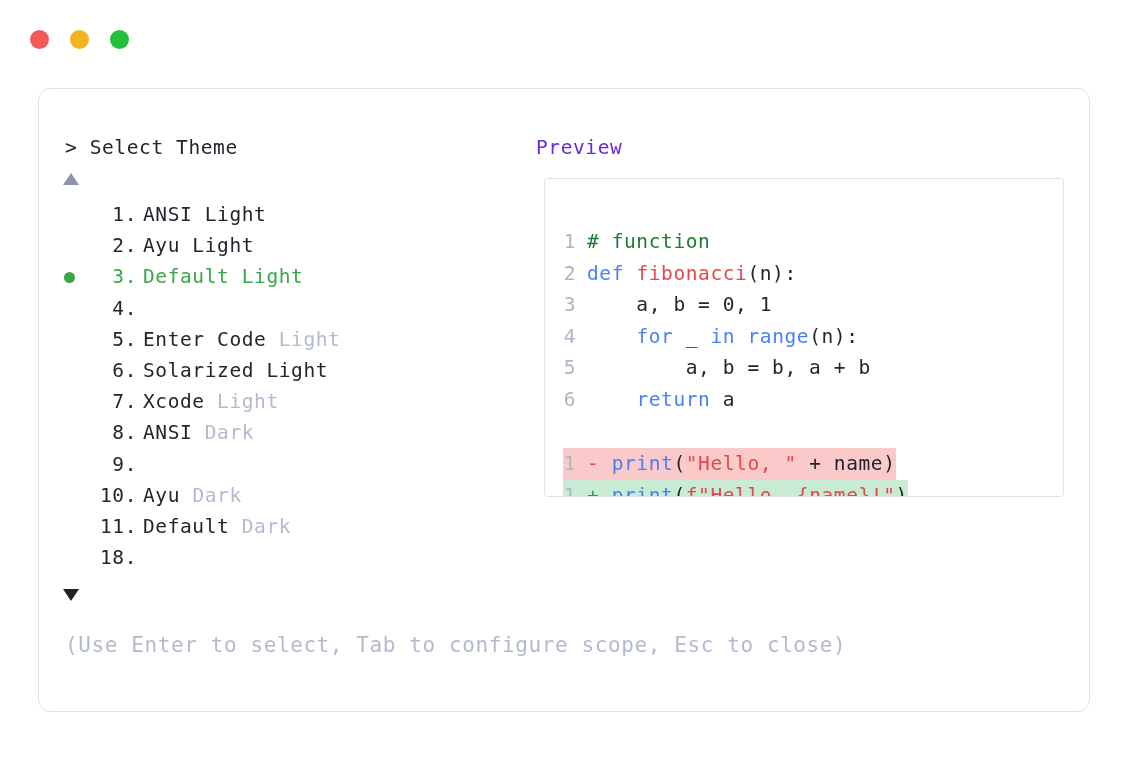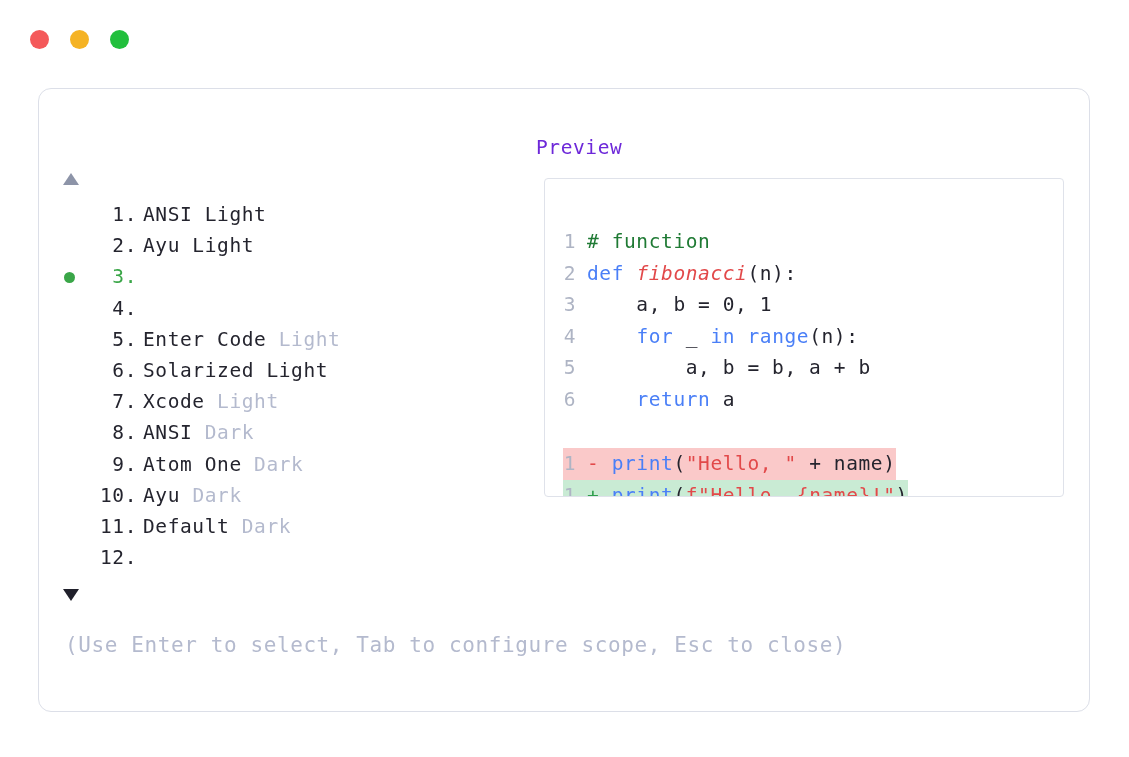--- a/index.html
+++ b/index.html
@@ -164,21 +164,21 @@
   .ln {
     display: inline-block;
     width: 13px;
     text-align: right;
     color: #aeb4c4;
     margin-right: 11px;
   }
 
   .tok-comment  { color: #1f7a34; }
   .tok-keyword  { color: #4a7ff7; }
-  .tok-func     { color: #e2494a; font-style: italic; }
+  .tok-func     { color: #e2494a; }
   .tok-plain    { color: #24242e; }
   .tok-string   { color: #e2494a; }
   .tok-number   { color: #24242e; }
 
   .diff-block {
     position: absolute;
     left: 18px;
     top: 269px;
     font-size: 19.5px;
     line-height: 31.5px;
@@ -197,36 +197,37 @@
 <div id="app">
 
   <div class="titlebar">
     <span class="dot dot-close"></span>
     <span class="dot dot-min"></span>
     <span class="dot dot-max"></span>
   </div>
 
   <div class="card">
 
+    <div class="prompt"><span class="caret">&gt;</span> <span>Select Theme</span></div>
 
     <div class="scroll-up"></div>
 
     <ul class="theme-list">
         <li class="theme-row"><span class="row-index">1.</span><span class="row-label"><span>ANSI Light</span></span></li>
         <li class="theme-row"><span class="row-index">2.</span><span class="row-label"><span>Ayu Light</span></span></li>
-        <li class="theme-row selected"><span class="bullet"></span><span class="row-index">3.</span></li>
+        <li class="theme-row selected"><span class="bullet"></span><span class="row-index">3.</span><span class="row-label"><span>Default Light</span></span></li>
         <li class="theme-row"><span class="row-index">4.</span></li>
         <li class="theme-row"><span class="row-index">5.</span><span class="row-label"><span>Enter Code </span><span class="row-variant">Light</span></span></li>
         <li class="theme-row"><span class="row-index">6.</span><span class="row-label"><span>Solarized Light</span></span></li>
         <li class="theme-row"><span class="row-index">7.</span><span class="row-label"><span>Xcode </span><span class="row-variant">Light</span></span></li>
         <li class="theme-row"><span class="row-index">8.</span><span class="row-label"><span>ANSI </span><span class="row-variant">Dark</span></span></li>
-        <li class="theme-row"><span class="row-index">9.</span><span class="row-label"><span>Atom One </span><span class="row-variant">Dark</span></span></li>
+        <li class="theme-row"><span class="row-index">9.</span></li>
         <li class="theme-row"><span class="row-index">10.</span><span class="row-label"><span>Ayu </span><span class="row-variant">Dark</span></span></li>
         <li class="theme-row"><span class="row-index">11.</span><span class="row-label"><span>Default </span><span class="row-variant">Dark</span></span></li>
-        <li class="theme-row"><span class="row-index">12.</span></li>
+        <li class="theme-row"><span class="row-index">18.</span></li>
       </ul>
 
     <div class="scroll-down"></div>
 
     <div class="hint">(Use Enter to select, Tab to configure scope, Esc to close)</div>
 
     <div class="preview-title">Preview</div>
 
     <div class="preview-box">
       <div class="code"><div class="code-line"><span class="ln">1</span><span class="tok-comment"># function</span></div><div class="code-line"><span class="ln">2</span><span class="tok-keyword">def </span><span class="tok-func">fibonacci</span><span class="tok-plain">(n):</span></div><div class="code-line"><span class="ln">3</span><span class="tok-plain">    a, b = </span><span class="tok-number">0</span><span class="tok-plain">, </span><span class="tok-number">1</span></div><div class="code-line"><span class="ln">4</span><span class="tok-plain">    </span><span class="tok-keyword">for</span><span class="tok-plain"> _ </span><span class="tok-keyword">in</span><span class="tok-plain"> </span><span class="tok-keyword">range</span><span class="tok-plain">(n):</span></div><div class="code-line"><span class="ln">5</span><span class="tok-plain">        a, b = b, a + b</span></div><div class="code-line"><span class="ln">6</span><span class="tok-plain">    </span><span class="tok-keyword">return</span><span class="tok-plain"> a</span></div></div>

